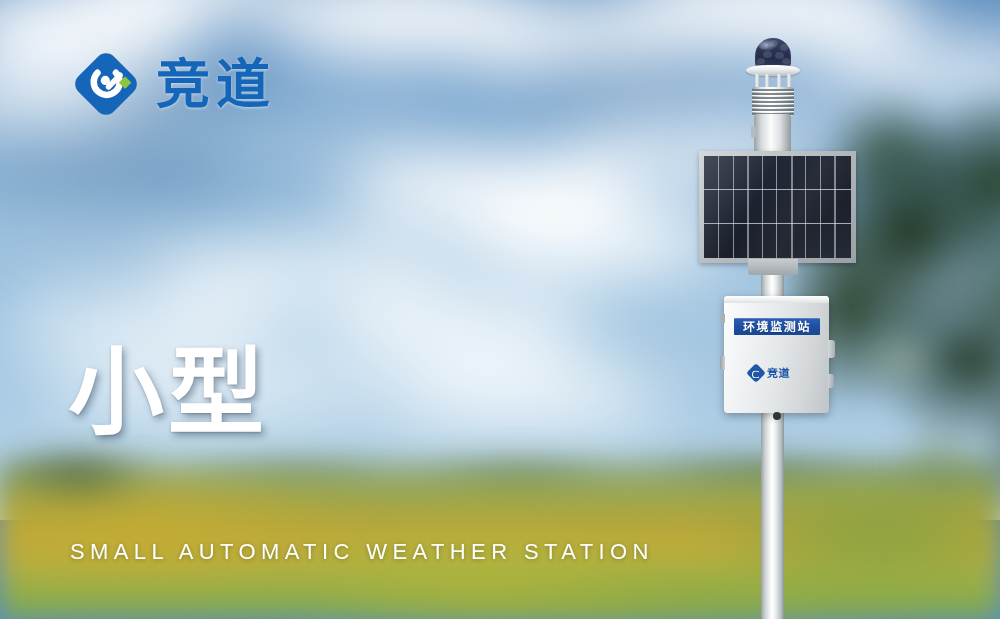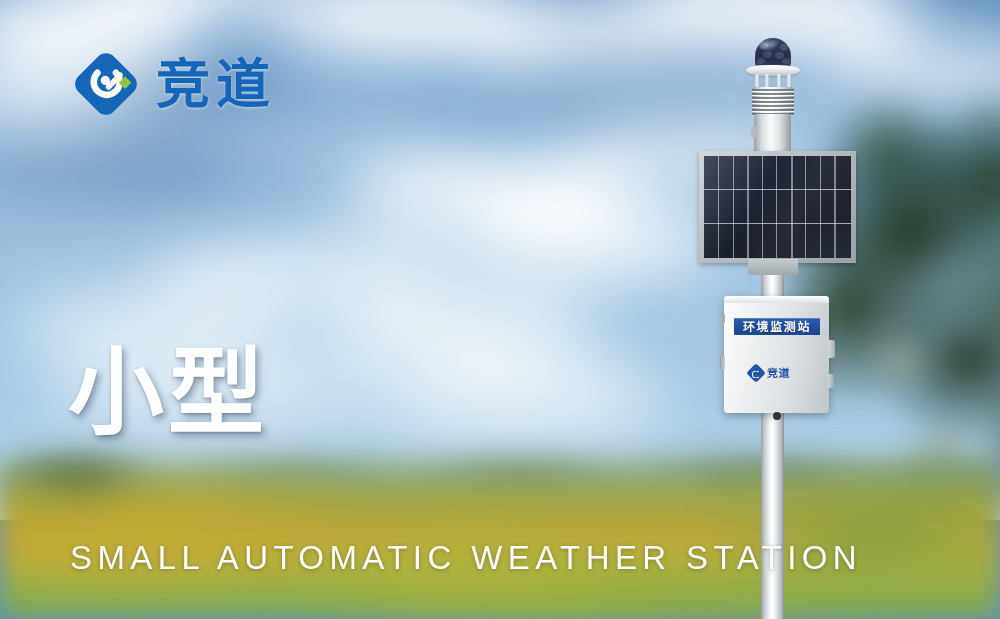--- a/index.html
+++ b/index.html
@@ -282,21 +282,21 @@
     font-size:96px;
     font-weight:bold;
     line-height:1.13;
     letter-spacing:4px;
     white-space:nowrap;
     text-shadow:3px 4px 7px rgba(25,45,70,.38), 0 1px 2px rgba(20,40,65,.25);
   }
   .subtitle{
     position:absolute;left:70px;top:541px;
     color:#ffffff;
-    font-size:33px;
+    font-size:22px;
     font-weight:300;
     letter-spacing:5.4px;
     line-height:1;
     white-space:nowrap;
     text-shadow:0 1px 4px rgba(60,70,30,.45);
   }
 </style>
 </head>
 <body>
 

